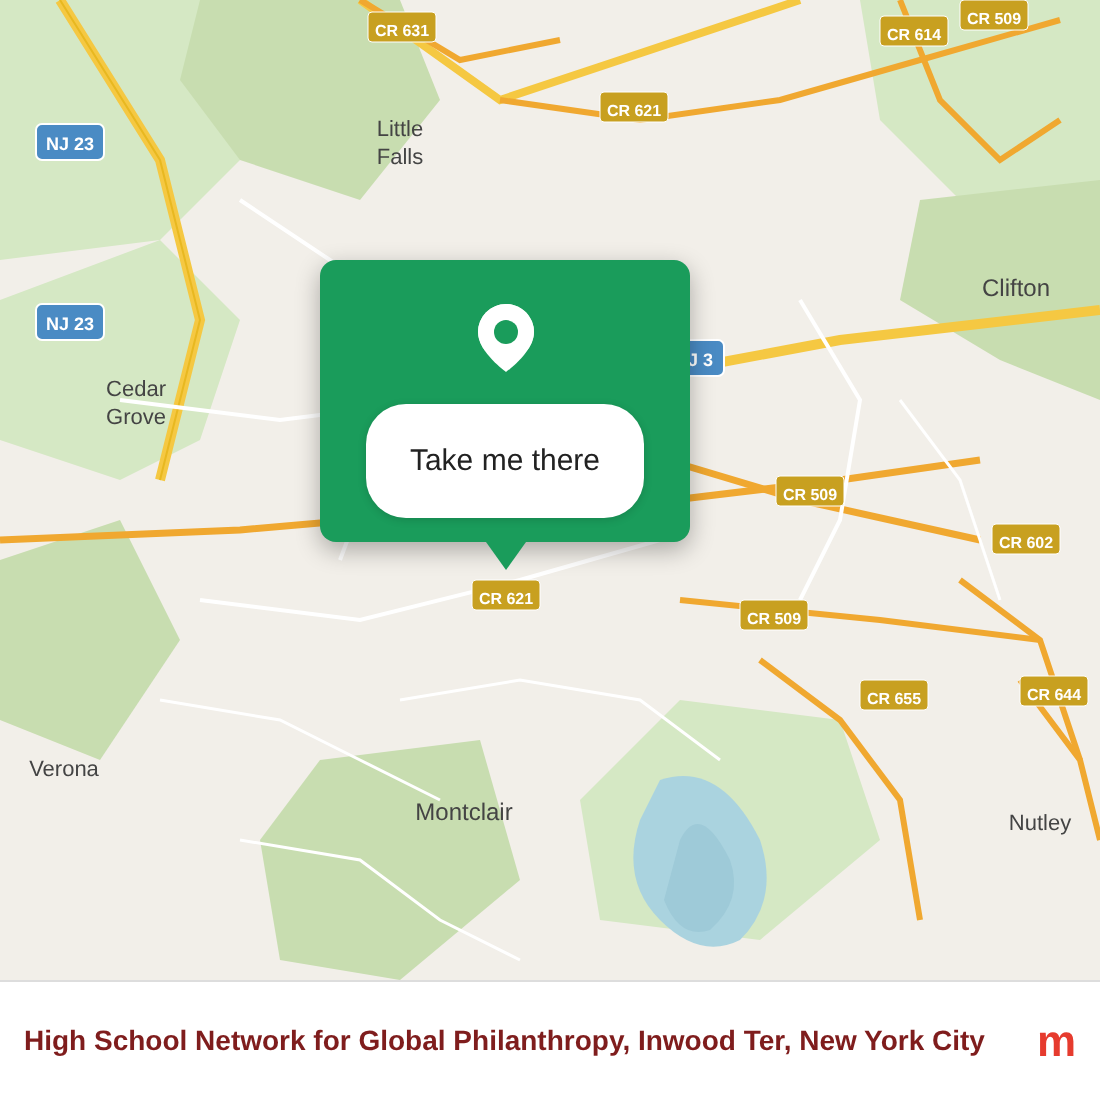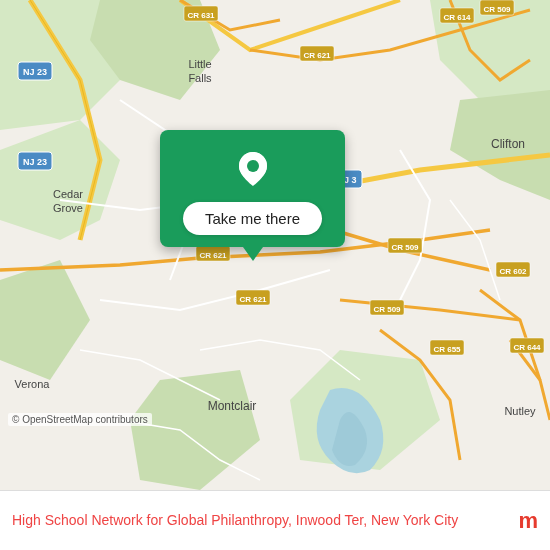--- a/index.html
+++ b/index.html
@@ -59,21 +59,21 @@
       margin-top: 18px;
       margin-bottom: 12px;
       width: 42px;
       height: 42px;
     }
 
     #take-me-there-btn {
       background: white;
       border: none;
       border-radius: 20px;
-      padding: 8px 22px;
+      padding: 20px 22px;
       font-size: 15px;
       font-weight: 500;
       color: #222;
       cursor: pointer;
       box-shadow: 0 1px 4px rgba(0,0,0,0.15);
     }
 
     
     #info-bar {
       width: 550px;
@@ -93,22 +93,22 @@
       font-size: 10px;
       color: #555;
       background: rgba(255,255,255,0.75);
       padding: 1px 4px;
       border-radius: 2px;
       z-index: 5;
     }
 
     #location-title {
       font-size: 14px;
-      font-weight: 400;
-      color: #ef4444;
+      font-weight: 700;
+      color: #7f1d1d;
       line-height: 1.3;
       flex: 1;
     }
 
     #moovit-logo {
       display: flex;
       align-items: center;
       gap: 4px;
       font-size: 18px;
       font-weight: 700;
@@ -235,23 +235,20 @@
   <div id="popup">
 
     <svg id="pin-icon" viewBox="0 0 42 42">
       <circle cx="21" cy="18" r="14" fill="white" opacity="0.9"></circle>
       <path d="M21 4 C13.3 4 7 10.3 7 18 C7 28 21 38 21 38 C21 38 35 28 35 18 C35 10.3 28.7 4 21 4Z" fill="white"></path>
       <circle cx="21" cy="18" r="6" fill="#1a9c5b"></circle>
     </svg>
     <button id="take-me-there-btn">Take me there</button>
   </div>
 
-  <div id="copyright">
-    <span>© OpenStreetMap contributors</span>
-  </div>
 </div>
 
 <div id="info-bar">
   <div id="location-title">High School Network for Global Philanthropy, Inwood Ter, New York City</div>
   <div id="moovit-logo">
     <span id="moovit-m-icon">m</span>
   </div>
 </div>
 
 </body></html>

